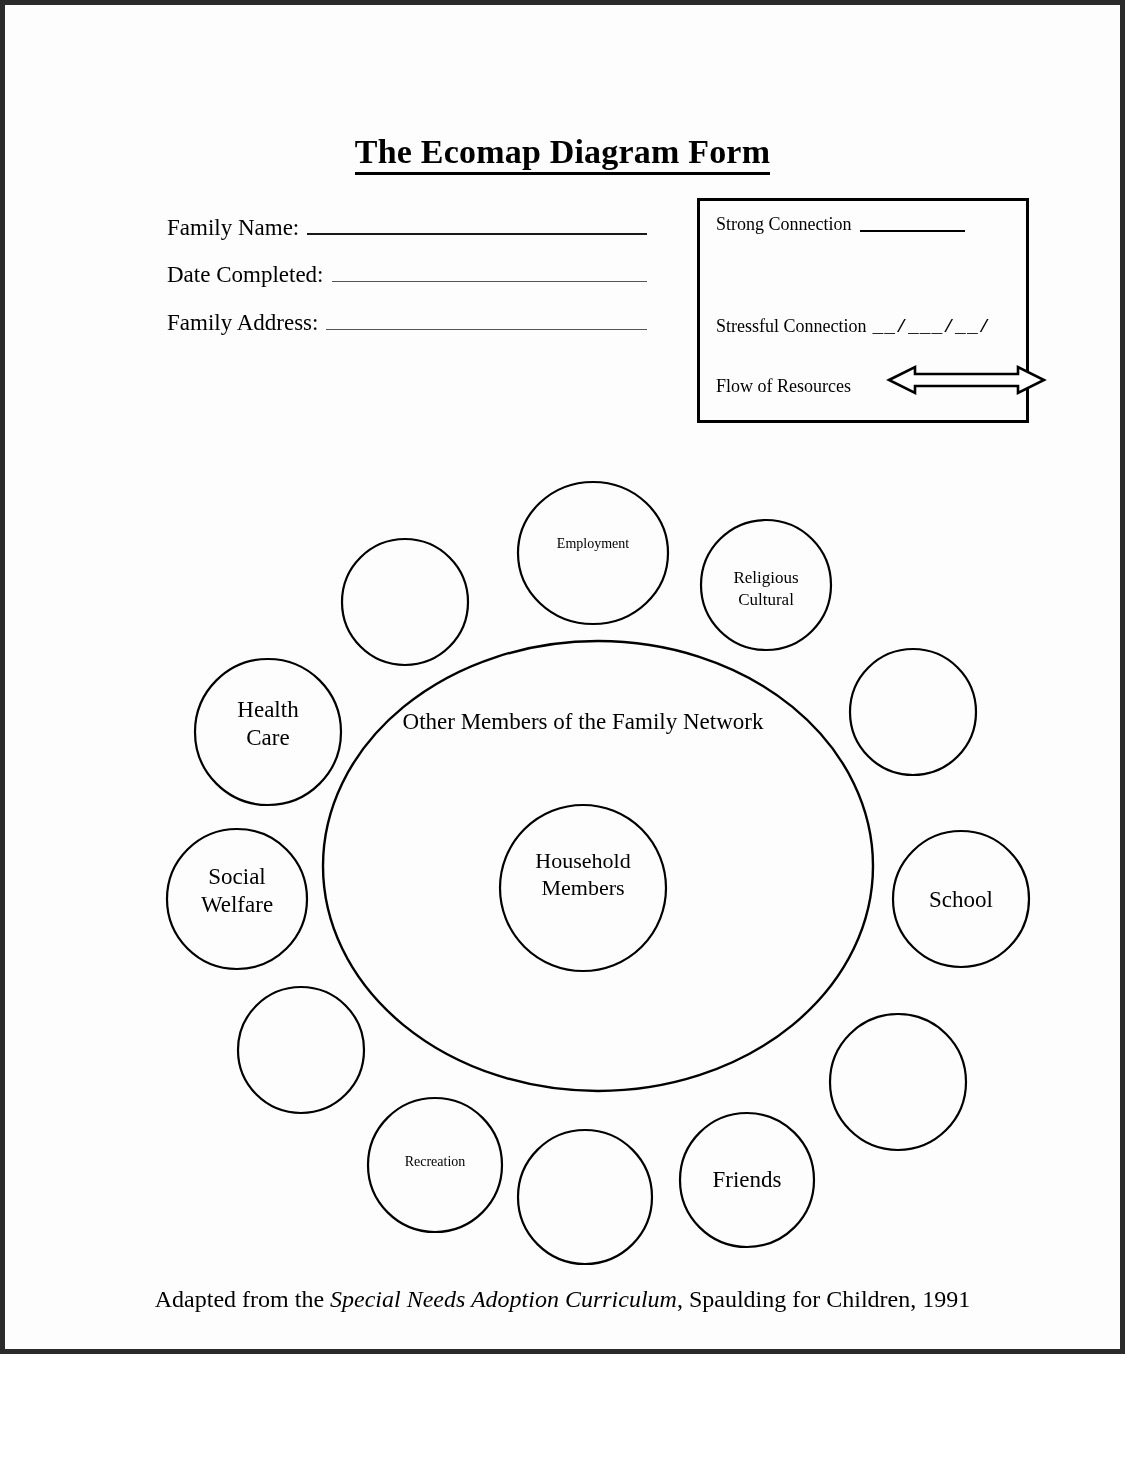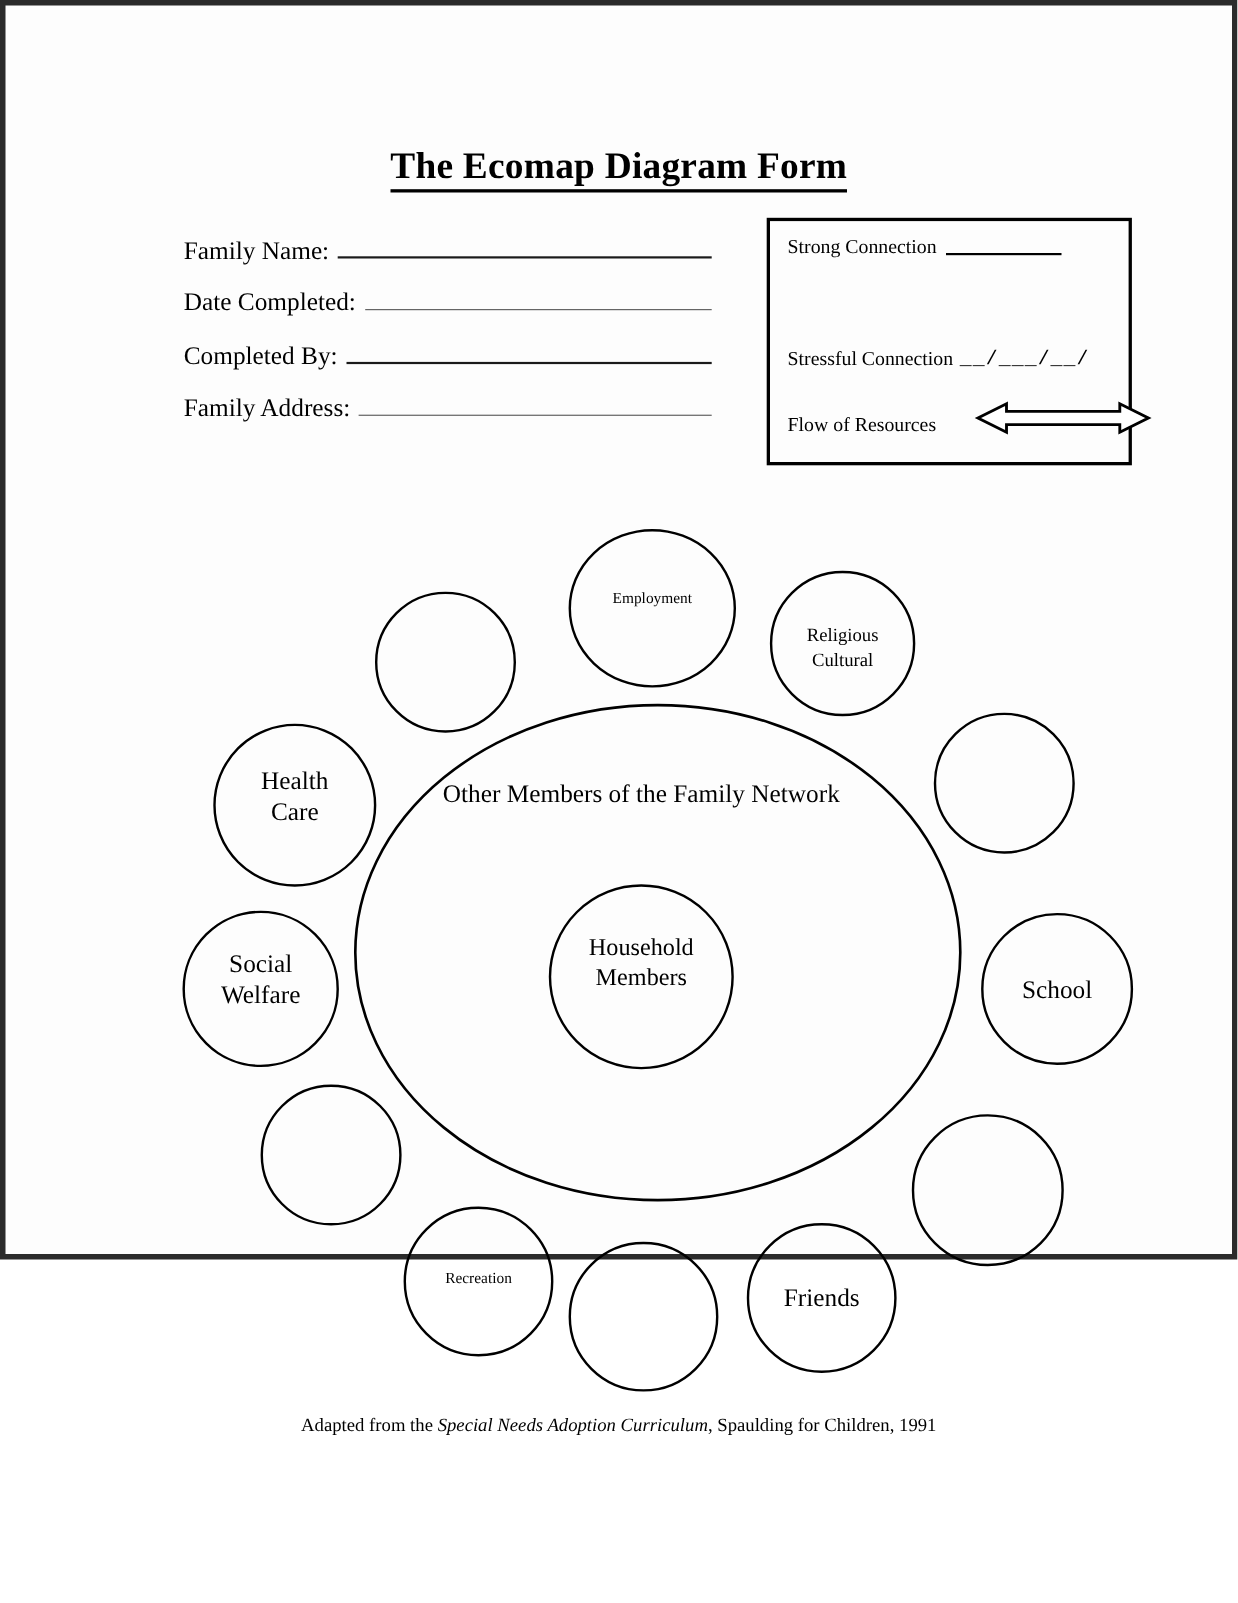--- a/index.html
+++ b/index.html
@@ -11,21 +11,21 @@
     width: 1125px;
     height: 1457px;
     font-family: "Liberation Serif", "DejaVu Serif", serif;
     color: #000;
     overflow: hidden;
   }
   .page {
     position: relative;
     box-sizing: border-box;
     width: 1125px;
-    height: 1145px;
+    height: 1354px;
     border: 5px solid #2b2b2b;
     background: #fdfdfd;
   }
 
   
   .title {
     position: absolute;
     left: 0;
     right: 0;
     top: 128px;
@@ -137,21 +137,21 @@
     stroke-width: 2.4;
   }
 
   
   .footer {
     position: absolute;
     left: 0;
     right: 0;
     top: 1281px;
     text-align: center;
-    font-size: 17px;
+    font-size: 24px;
   }
   .footer i { font-style: italic; }
 </style>
 </head>
 <body>
 
 <div class="page">
 
   <div class="title">
     <span>The Ecomap Diagram Form</span>
@@ -160,24 +160,20 @@
   <div class="form-block">
     <div class="form-row">
       <span class="form-label">Family Name:</span>
       <span class="form-line"></span>
     </div>
     <div class="form-row">
       <span class="form-label">Date Completed:</span>
       <span class="form-line light"></span>
     </div>
     <div class="form-row">
-      <span class="form-label">Completed By:</span>
-      <span class="form-line"></span>
-    </div>
-    <div class="form-row">
       <span class="form-label">Family Address:</span>
       <span class="form-line light"></span>
     </div>
   </div>
 
   <div class="legend-box">
     <div class="legend-row r1">
       <span>Strong Connection</span>
       <span class="solid-line"></span>
     </div>

